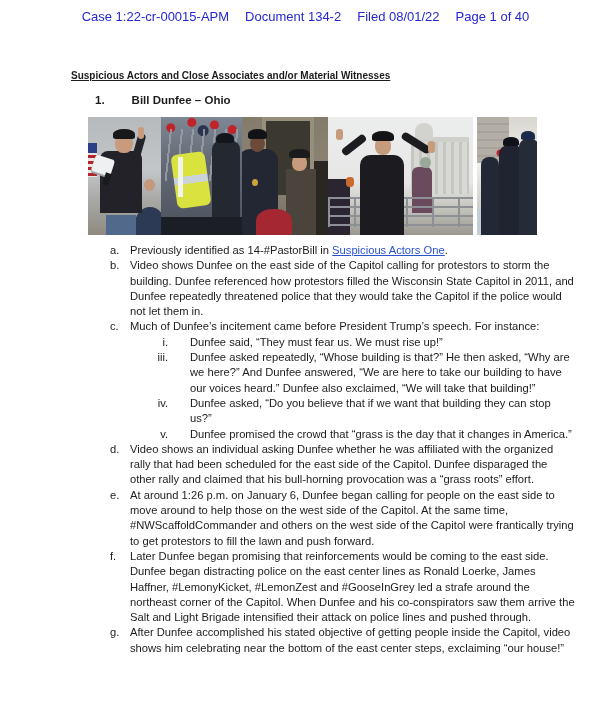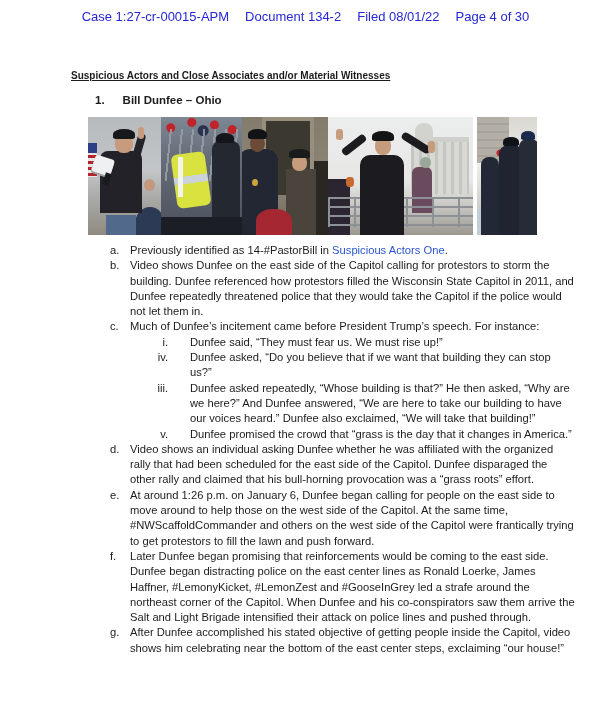--- a/index.html
+++ b/index.html
@@ -12,21 +12,21 @@
     position:absolute;top:9px;left:0;right:0;display:flex;justify-content:center;gap:16px;
     color:#2626d4;font-size:13px;white-space:nowrap;
   }
   
   .title{
     position:absolute;top:70px;left:71px;font-size:10px;font-weight:700;
     text-decoration:underline;letter-spacing:0;
   }
   
   .section{position:absolute;top:94px;left:95px;font-size:11.5px;font-weight:700;display:flex;}
-  .section .sec-label{margin-left:18px;}
+  .section .sec-label{margin-left:27px;}
   
   .photos{position:absolute;top:117px;left:88px;height:118px;display:flex;}
   .photo{position:relative;height:118px;overflow:hidden;flex:none;}
   .photo div{position:absolute;}
   .p1{width:73px;background:linear-gradient(180deg,#b6babd 0%,#c3c6c8 45%,#a8a9a7 70%,#8f8a80 100%);}
   .p2{width:81px;background:linear-gradient(180deg,#7d8894 0%,#666d79 35%,#4b505b 100%);}
   .p3{width:86px;background:linear-gradient(180deg,#837c6d 0%,#8d8677 55%,#6e695c 100%);}
   .p4{width:145px;background:linear-gradient(180deg,#eceded 0%,#e6e7e5 55%,#c3c2bd 78%,#9a978f 100%);margin-right:4px;}
   .p5{width:60px;background:linear-gradient(180deg,#d9d7d0 0%,#efefec 40%,#b9b9b5 100%);}
   
@@ -92,32 +92,32 @@
   .p5-cap1{left:26px;top:20px;width:16px;height:9px;background:#10121a;border-radius:50% 50% 20% 20%;}
   .p5-cap2{right:2px;top:14px;width:14px;height:9px;background:#1b2a4a;border-radius:50% 50% 20% 20%;}
   .p5-blue{left:0;bottom:0;width:12px;height:26px;background:#c3cdd4;}
   
   .content{position:absolute;top:243px;left:110px;width:470px;font-size:11.2px;line-height:15.3px;}
   .row{display:flex;}
   .mk{flex:0 0 20px;}
   .tx{width:445px;}
   .sub .mk{flex:0 0 58px;text-align:right;}
   .sub .tx{margin-left:22px;width:385px;}
-  .link{color:#2a53cc;cursor:pointer;}
+  .link{color:#2a53cc;text-decoration:underline;cursor:pointer;}
 </style>
 </head>
 <body>
 
 <div class="page">
 
   <div class="stamp">
-    <span>Case 1:27-cr-00015-APM</span>
+    <span>Case 1:22-cr-00015-APM</span>
     <span>Document 134-2</span>
     <span>Filed 08/01/22</span>
-    <span>Page 4 of 30</span>
+    <span>Page 1 of 40</span>
   </div>
 
   <div class="title">Suspicious Actors and Close Associates and/or Material Witnesses</div>
 
   <div class="section">
     <span class="sec-marker">1.</span>
     <span class="sec-label">Bill Dunfee – Ohio</span>
   </div>
 
   <div class="photos">
@@ -203,30 +203,30 @@
 
     <div class="row sub">
       <span class="mk">i.</span>
       <span class="tx">Dunfee said, “They must fear us. We must rise up!”</span>
     </div>
 
     <div class="row sub">
     </div>
 
     <div class="row sub">
+      <span class="mk">iii.</span>
+      <span class="tx">Dunfee asked repeatedly, “Whose building is that?” He then asked, “Why are we here?” And Dunfee answered, “We are here to take our building to have our voices heard.” Dunfee also exclaimed, “We will take that building!”</span>
+    </div>
+
+    <div class="row sub">
       <span class="mk">iv.</span>
       <span class="tx">Dunfee asked, “Do you believe that if we want that building they can stop us?”</span>
     </div>
 
     <div class="row sub">
-      <span class="mk">iii.</span>
-      <span class="tx">Dunfee asked repeatedly, “Whose building is that?” He then asked, “Why are we here?” And Dunfee answered, “We are here to take our building to have our voices heard.” Dunfee also exclaimed, “We will take that building!”</span>
-    </div>
-
-    <div class="row sub">
       <span class="mk">v.</span>
       <span class="tx">Dunfee promised the crowd that “grass is the day that it changes in America.”</span>
     </div>
 
     <div class="row">
       <span class="mk">d.</span>
       <span class="tx">Video shows an individual asking Dunfee whether he was affiliated with the organized rally that had been scheduled for the east side of the Capitol. Dunfee disparaged the other rally and claimed that his bull-horning provocation was a “grass roots” effort.</span>
     </div>
 
     <div class="row">

